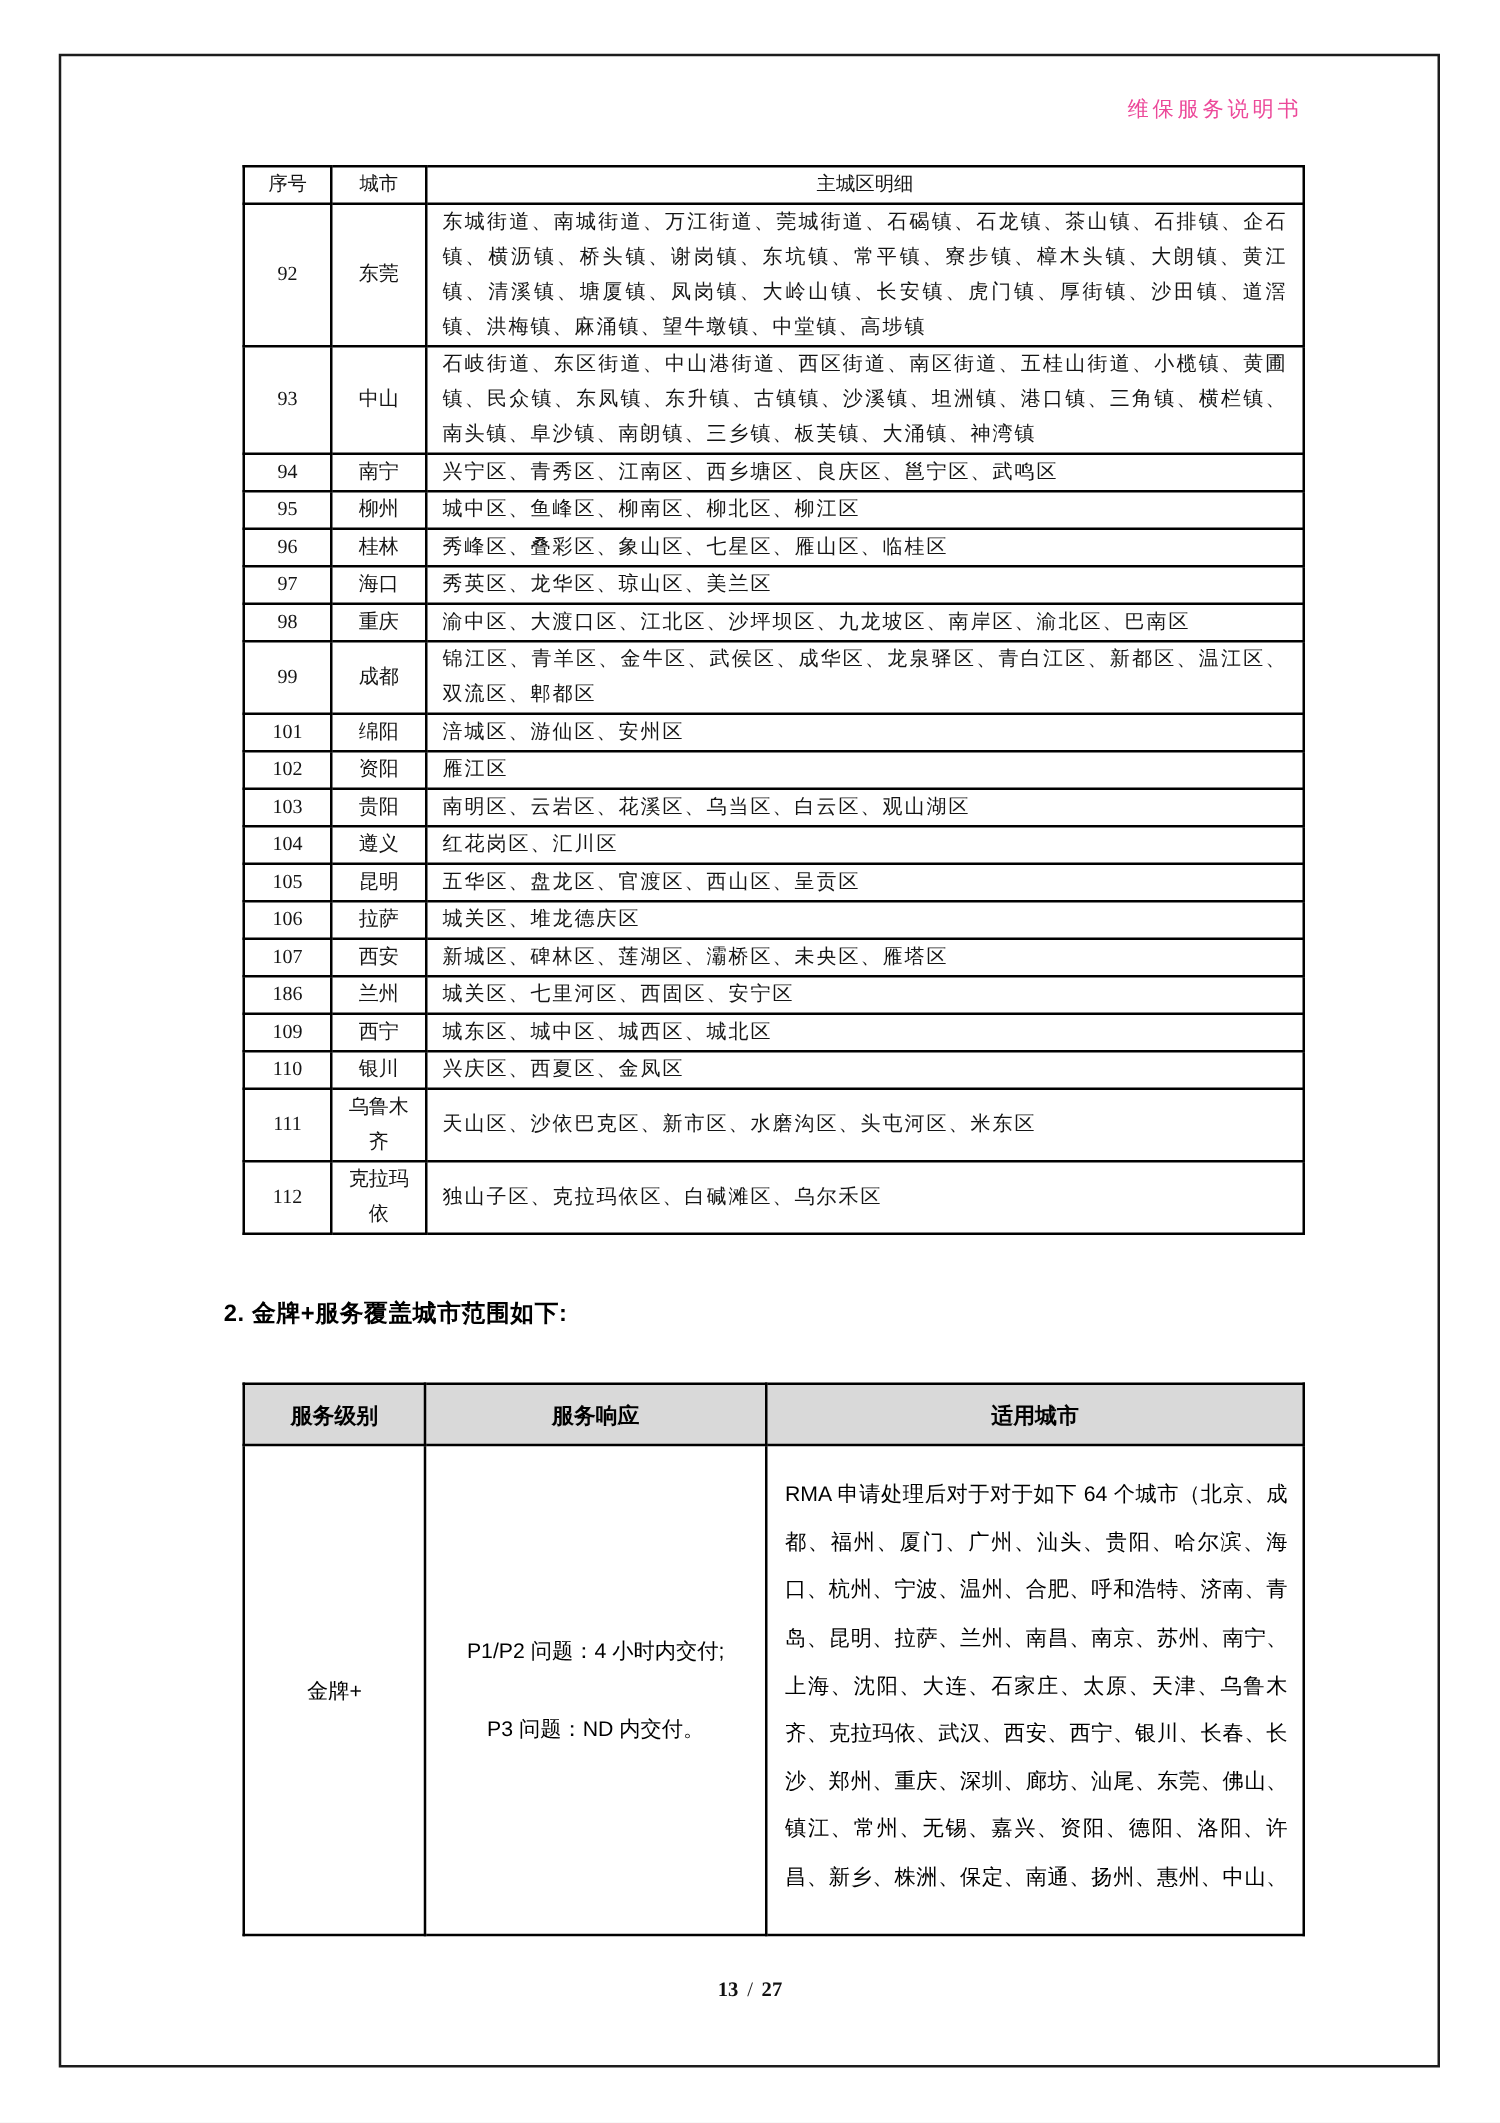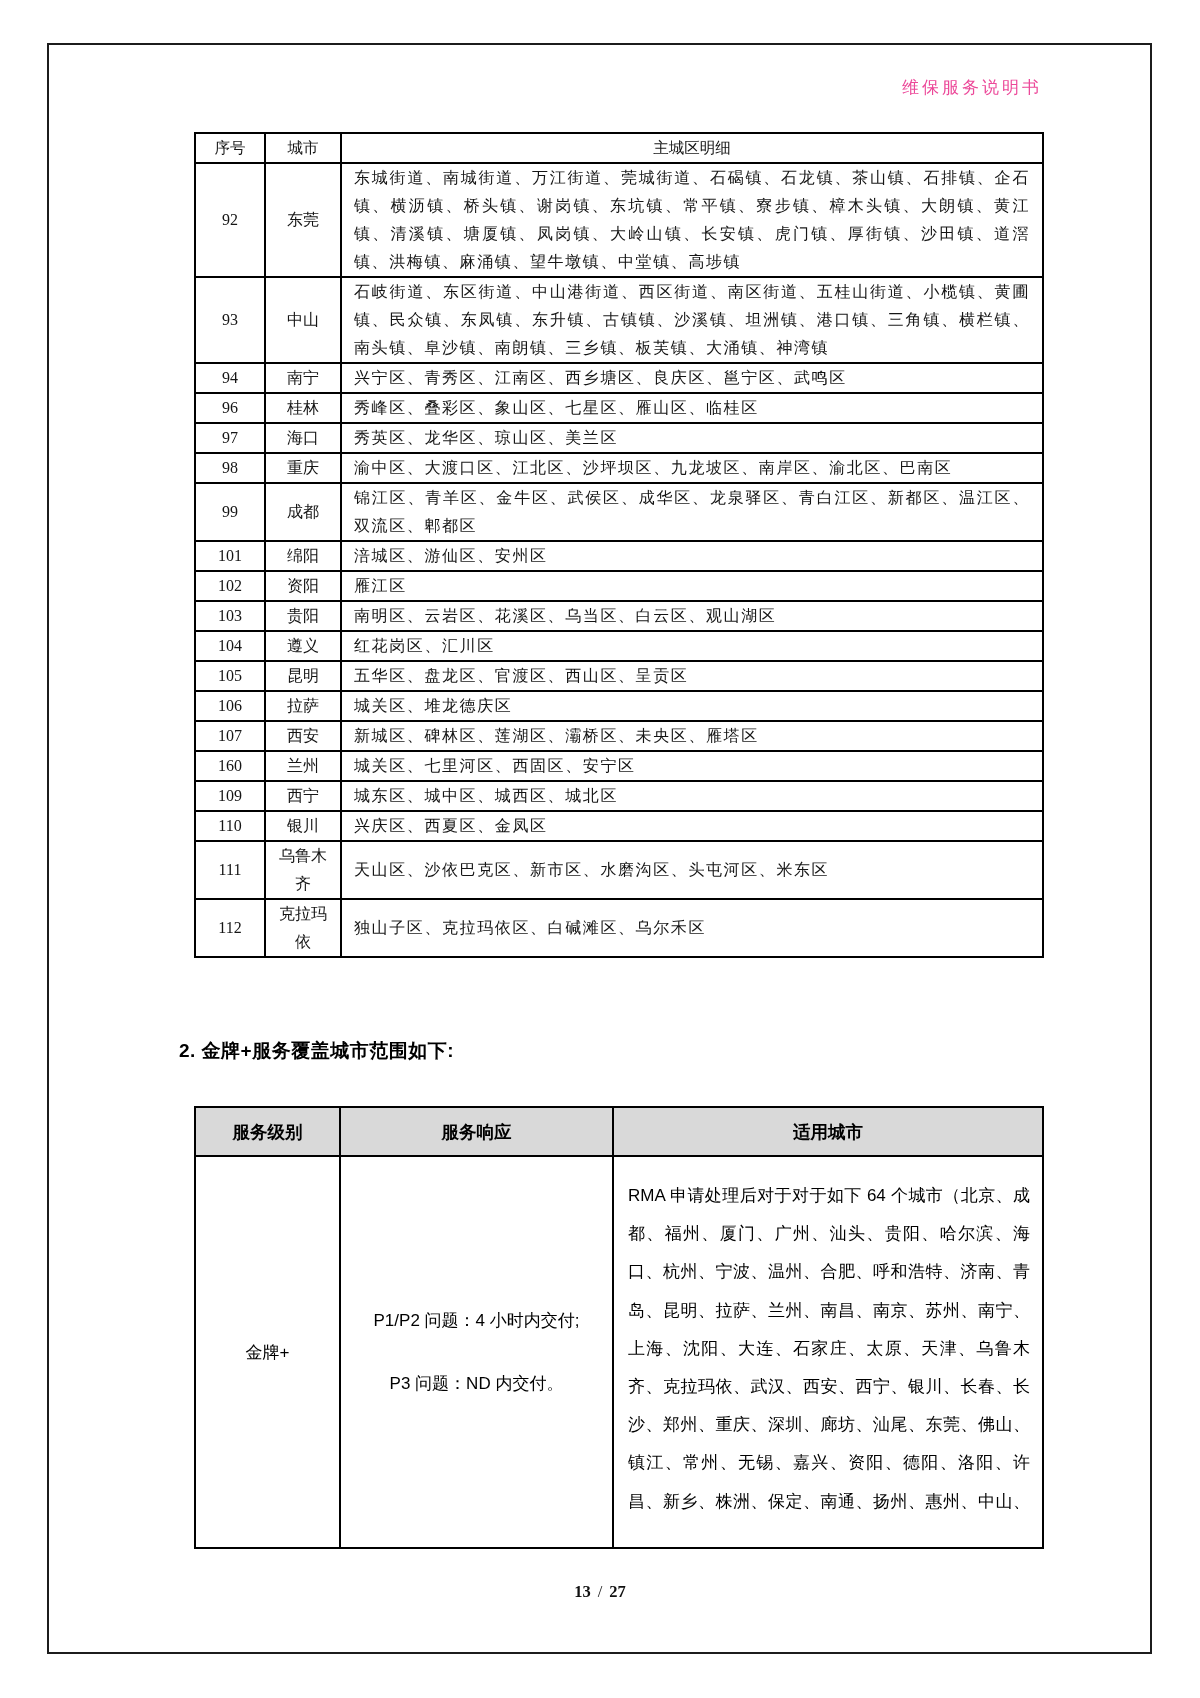--- a/index.html
+++ b/index.html
@@ -98,20 +98,27 @@
       </td>
     </tr>
         <tr style="height: 28px;">
       <td class="no">94</td>
       <td class="city">南宁</td>
       <td class="detail">
         <div class="detail-clip" style="height: 28px;">兴宁区、青秀区、江南区、西乡塘区、良庆区、邕宁区、武鸣区</div>
       </td>
     </tr>
         <tr style="height: 28px;">
+      <td class="no">95</td>
+      <td class="city">柳州</td>
+      <td class="detail">
+        <div class="detail-clip" style="height: 28px;">城中区、鱼峰区、柳南区、柳北区、柳江区</div>
+      </td>
+    </tr>
+        <tr style="height: 28px;">
       <td class="no">96</td>
       <td class="city">桂林</td>
       <td class="detail">
         <div class="detail-clip" style="height: 28px;">秀峰区、叠彩区、象山区、七星区、雁山区、临桂区</div>
       </td>
     </tr>
         <tr style="height: 28px;">
       <td class="no">97</td>
       <td class="city">海口</td>
       <td class="detail">
@@ -175,21 +182,21 @@
       </td>
     </tr>
         <tr style="height: 28px;">
       <td class="no">107</td>
       <td class="city">西安</td>
       <td class="detail">
         <div class="detail-clip" style="height: 28px;">新城区、碑林区、莲湖区、灞桥区、未央区、雁塔区</div>
       </td>
     </tr>
         <tr style="height: 28px;">
-      <td class="no">160</td>
+      <td class="no">186</td>
       <td class="city">兰州</td>
       <td class="detail">
         <div class="detail-clip" style="height: 28px;">城关区、七里河区、西固区、安宁区</div>
       </td>
     </tr>
         <tr style="height: 28px;">
       <td class="no">109</td>
       <td class="city">西宁</td>
       <td class="detail">
         <div class="detail-clip" style="height: 28px;">城东区、城中区、城西区、城北区</div>

